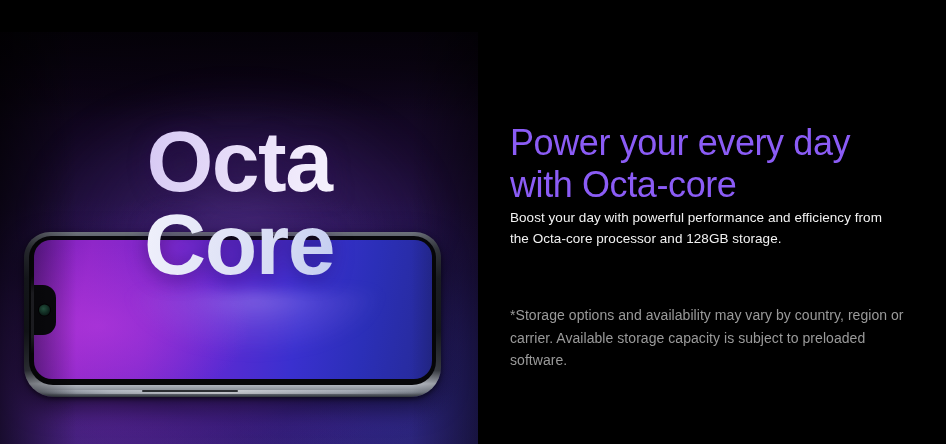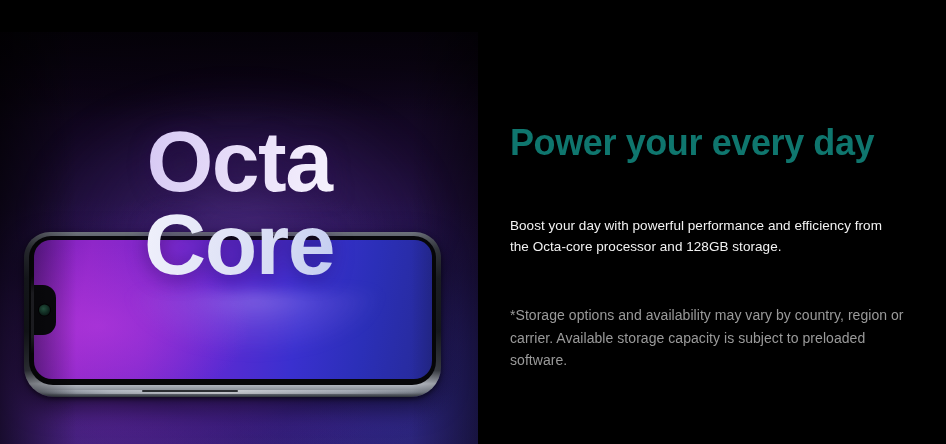--- a/index.html
+++ b/index.html
@@ -265,32 +265,32 @@
     width: 468px;
     height: 444px;
     background: #000000;
   }
   .headline {
     position: absolute;
     left: 32px;
     top: 122px;
     width: 410px;
     margin: 0;
-    color: #0f766e;
+    color: #8b5cf6;
     font-size: 36px;
-    font-weight: 700;
+    font-weight: 400;
     line-height: 1.18;
     letter-spacing: -0.4px;
   }
   .headline-line { display: block; }
 
   .body-copy {
     position: absolute;
     left: 32px;
-    top: 216px;
+    top: 208px;
     width: 392px;
     margin: 0;
     color: #f2f2f2;
     font-size: 13.5px;
     font-weight: 400;
     line-height: 1.54;
     letter-spacing: 0.05px;
   }
 
   .footnote {
@@ -335,20 +335,21 @@
       </div>
 
       <div class="hero-vignette"></div>
     </div>
   </div>
 
   <div class="copy-panel">
 
     <h2 class="headline">
       <span class="headline-line">Power your every day</span>
+      <span class="headline-line">with Octa-core</span>
     </h2>
 
     <p class="body-copy">Boost your day with powerful performance and efficiency from the Octa-core processor and 128GB storage.</p>
 
     <p class="footnote">*Storage options and availability may vary by country, region or carrier. Available storage capacity is subject to preloaded software.</p>
 
   </div>
 
 </div>
 

